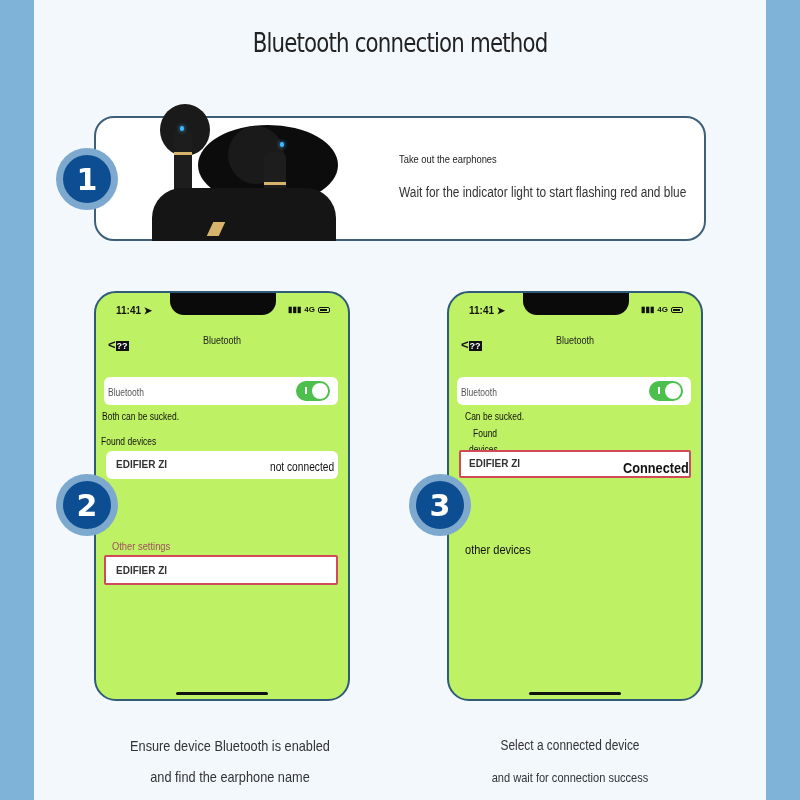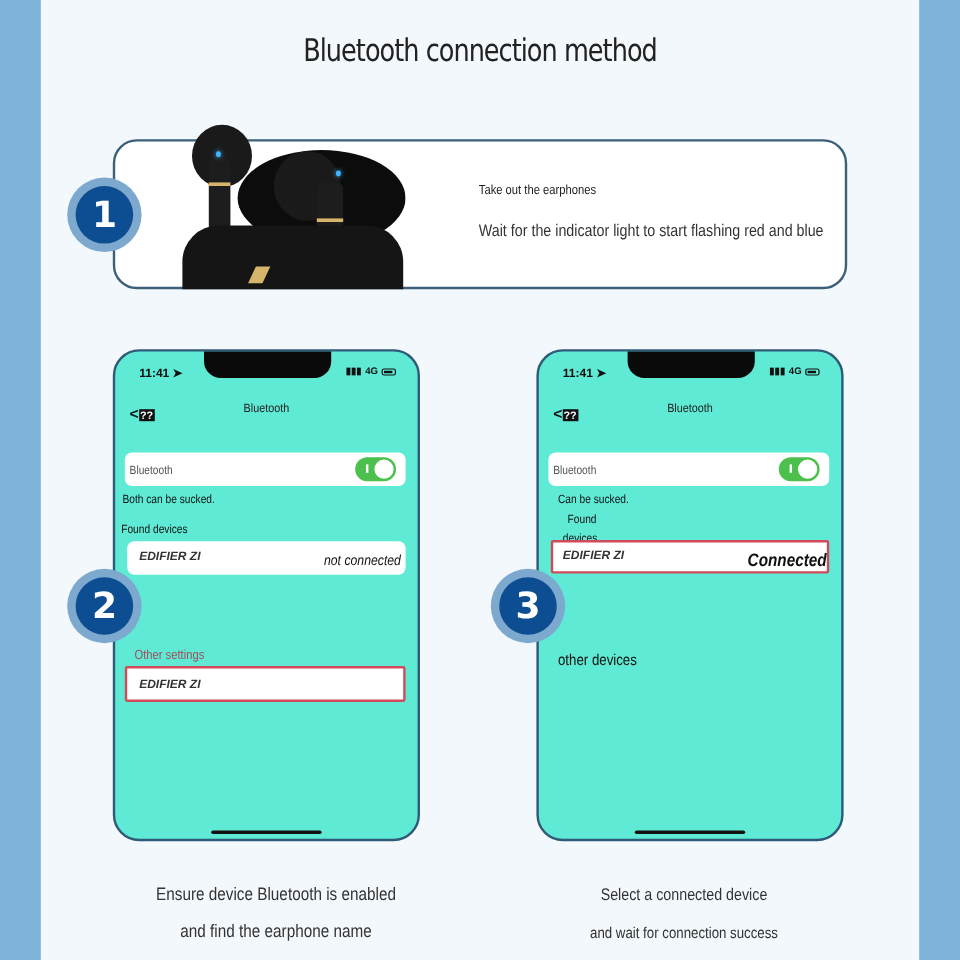--- a/index.html
+++ b/index.html
@@ -20,36 +20,36 @@
   .bud { position: absolute; background: #1a1a1a; border-radius: 50%; }
   .stem { position: absolute; background: #1d1d1d; border-radius: 6px; }
   .gold { position: absolute; height: 3px; background: #d6b46c; }
   .led { position: absolute; width: 4px; height: 5px; background: #3fb6ff; border-radius: 2px; box-shadow: 0 0 4px #3fb6ff; }
 
   
   .step { position: absolute; width: 62px; height: 62px; border-radius: 50%; background: #7ea9cf; display: flex; align-items: center; justify-content: center; }
   .step-inner { width: 48px; height: 48px; border-radius: 50%; background: #0d4d91; color: #fff; font-weight: bold; font-size: 30px; display: flex; align-items: center; justify-content: center; font-family: "DejaVu Sans", sans-serif; }
 
   
-  .phone { position: absolute; width: 256px; height: 410px; border: 2px solid #2f5a78; border-radius: 22px; background: #5eead4; overflow: hidden; }
+  .phone { position: absolute; width: 256px; height: 410px; border: 2px solid #2f5a78; border-radius: 22px; background: #bef264; overflow: hidden; }
   .notch { position: absolute; left: 74px; top: -2px; width: 106px; height: 24px; background: #0a0a0a; border-radius: 0 0 14px 14px; }
   .time { position: absolute; left: 20px; top: 12px; font-size: 10px; font-weight: bold; color: #111; }
   .status { position: absolute; right: 18px; top: 12px; font-size: 8px; font-weight: bold; color: #111; display: flex; align-items: center; gap: 3px; }
   .battery { width: 12px; height: 6px; border: 1px solid #111; border-radius: 2px; position: relative; }
   .battery::after { content: ""; position: absolute; left: 1px; top: 1px; width: 7px; height: 2px; background: #111; }
   .back { position: absolute; left: 12px; top: 44px; font-size: 13px; color: #111; font-weight: bold; }
   .back .q { background: #111; color: #fff; font-size: 9px; padding: 0 1px; }
   .nav-title { position: absolute; left: 0; width: 100%; top: 42px; text-align: center; font-size: 10px; color: #222; transform: scaleX(0.9); }
   .bt-row { position: absolute; left: 8px; top: 84px; width: 234px; height: 28px; background: #fff; border-radius: 6px; }
   .bt-label { position: absolute; left: 4px; top: 10px; font-size: 10px; color: #555; transform: scaleX(0.85); transform-origin: left; }
   .toggle { position: absolute; right: 8px; top: 4px; width: 34px; height: 20px; background: #4cbf4c; border-radius: 10px; }
   .toggle .knob { position: absolute; right: 2px; top: 2px; width: 16px; height: 16px; background: #fff; border-radius: 50%; }
   .toggle .pip { position: absolute; left: 9px; top: 6px; width: 2px; height: 7px; background: #fff; }
   .small { position: absolute; font-size: 10px; color: #111; transform: scaleX(0.85); transform-origin: left; white-space: nowrap; }
-  .row { position: absolute; background: #fff; border-radius: 6px; font-style: italic; }
+  .row { position: absolute; background: #fff; border-radius: 6px; }
   .dev-name { position: absolute; font-size: 10px; color: #333; font-weight: bold; }
   .home { position: absolute; left: 80px; bottom: 4px; width: 92px; height: 3px; background: #111; border-radius: 2px; }
 
   .cap { position: absolute; font-size: 15px; color: #333; text-align: center; transform: scaleX(0.85); white-space: nowrap; }
 </style>
 </head>
 <body>
 
 <div class="page"></div>
 

